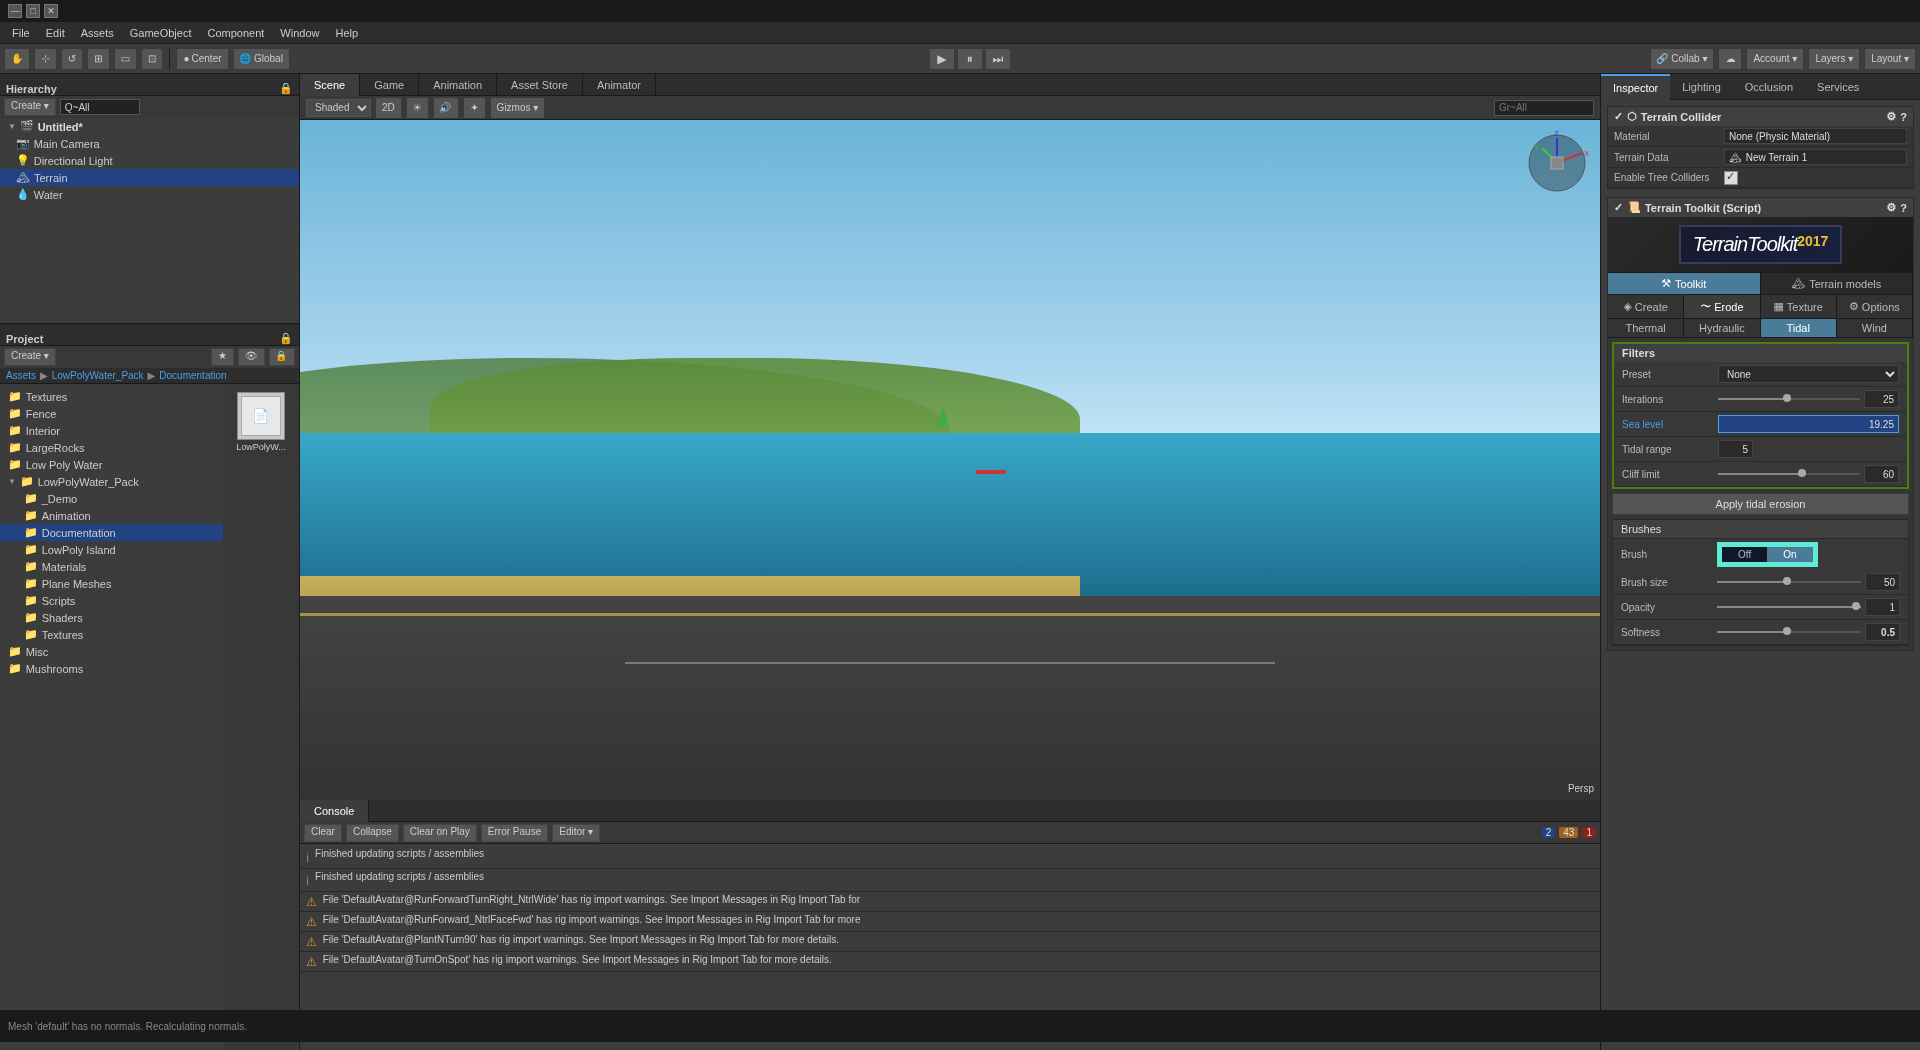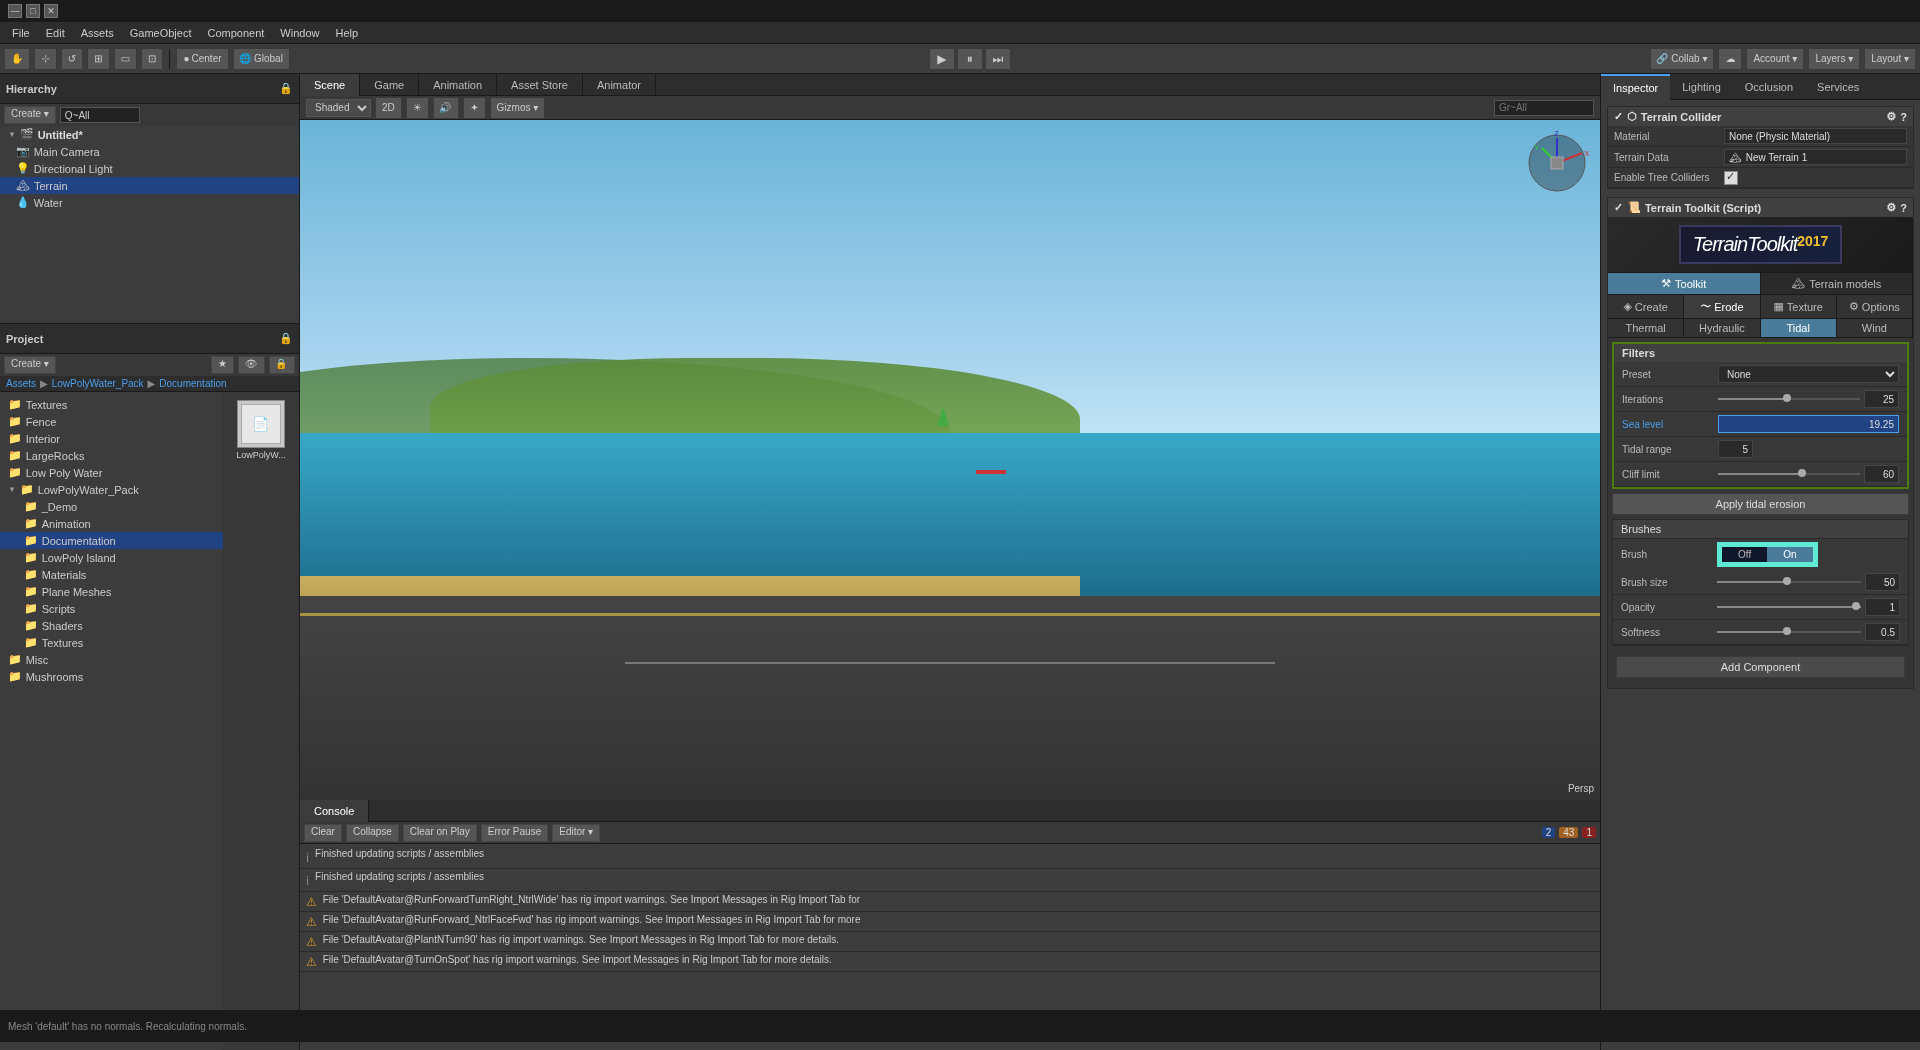--- a/index.html
+++ b/index.html
@@ -91,23 +91,23 @@
       border-right: 1px solid #1a1a1a;
     }
 
     
     .hierarchy-panel {
       height: 250px;
       border-bottom: 1px solid #1a1a1a;
     }
     .panel-header {
       background: #2d2d2d;
-      height: 30px;
-      display: flex;
-      align-items: center;
+      height: 22px;
+      display: flex;
+      align-items: flex-end;
       padding: 0 6px;
       font-size: 11px;
       font-weight: bold;
       color: #ccc;
       border-bottom: 1px solid #1a1a1a;
     }
     .panel-header-btn {
       margin-left: auto;
       cursor: pointer;
       color: #999;
@@ -1124,28 +1124,25 @@
             </div>
           </div>
 
           <div class="filter-row">
             <span class="filter-label">Softness</span>
             <div style="flex:1; display:flex; align-items:center; gap:4px;">
               <div class="filter-slider" style="flex:1;">
                 <div class="filter-slider-fill" style="width:50%;"></div>
                 <div class="filter-slider-thumb" style="left:46%;"></div>
               </div>
-              <input class="filter-value" value="0.5" style="width: 35px;">
+              <input class="filter-value" value="0.5" style="width: 35px; font-weight: bold;">
             </div>
           </div>
         </div>
 
-        <div style="display:flex; justify-content:center; margin:6px 4px;">
-          <div class="add-component-btn">Add Component</div>
-        </div>
       </div>
     </div>
   </div>
 </div>
 
 <div class="status-bar">
   <span>Mesh 'default' has no normals. Recalculating normals.</span>
 </div>
 
 </body></html>

